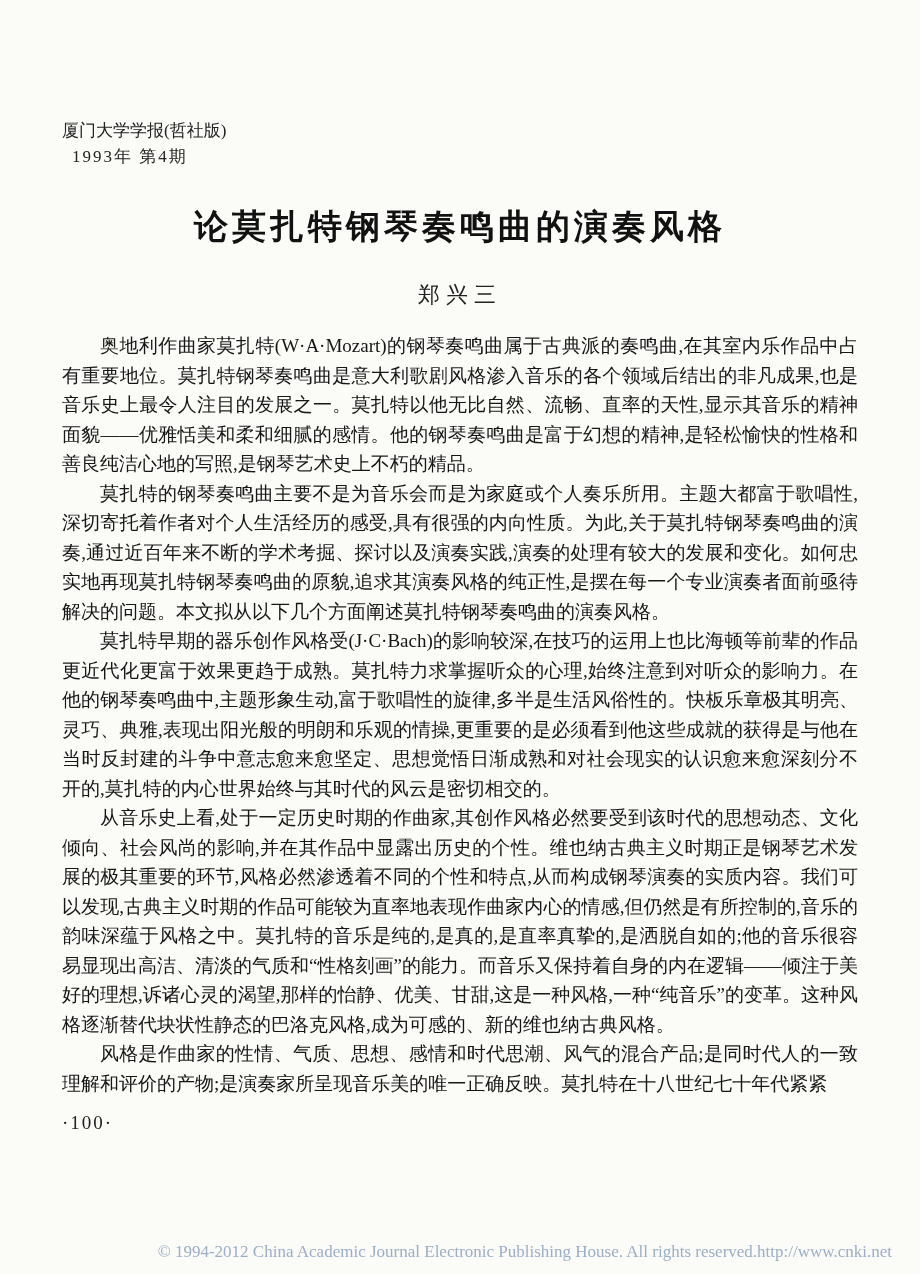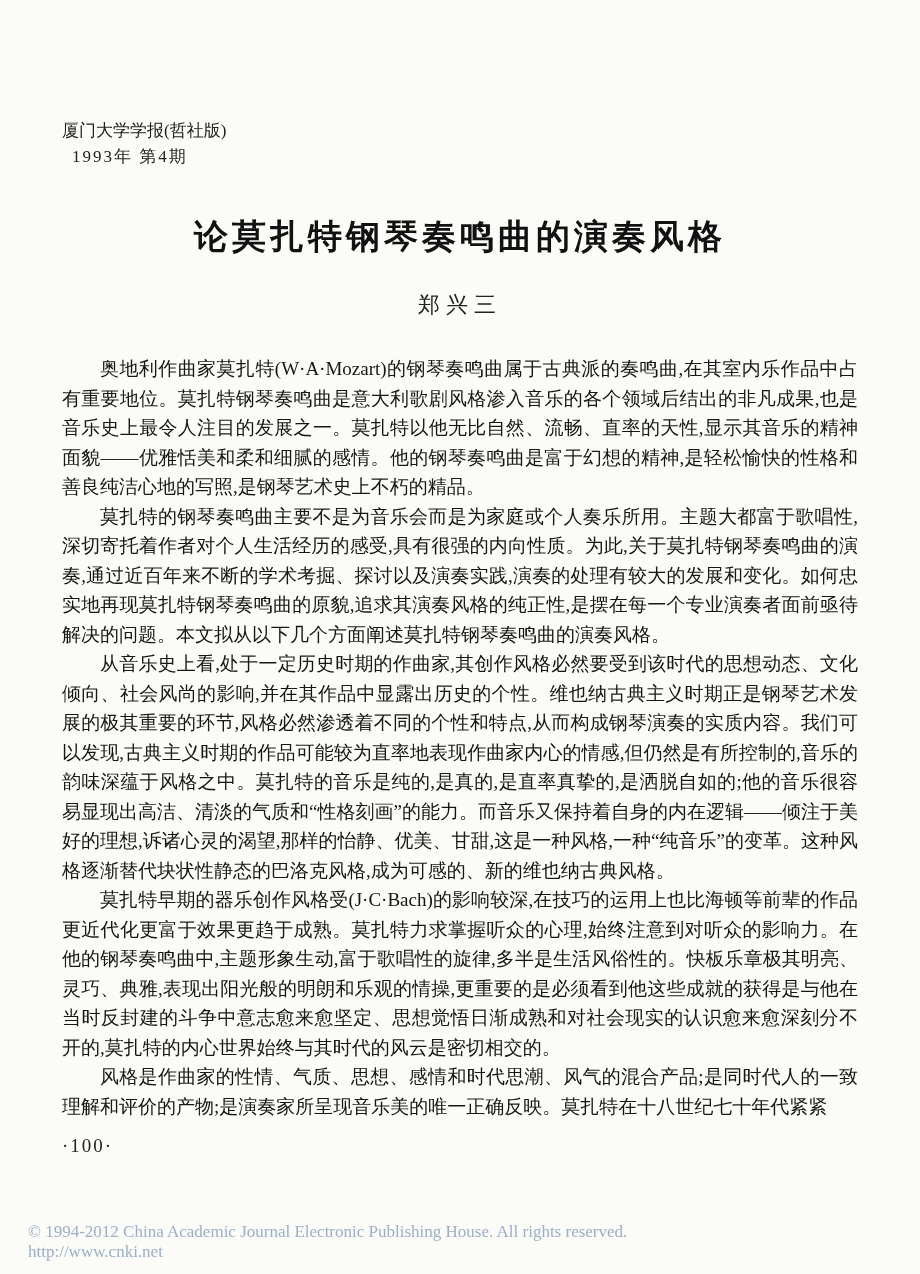--- a/index.html
+++ b/index.html
@@ -21,36 +21,36 @@
   .journal-header {
     font-size: 17px;
     line-height: 26px;
     color: #222;
   }
   .journal-issue {
     padding-left: 10px;
     letter-spacing: 2px;
   }
   .article-title {
-    margin-top: 44px;
+    margin-top: 34px;
     text-align: center;
     font-size: 34px;
     font-weight: bold;
     letter-spacing: 4px;
     color: #111;
   }
   .article-author {
     margin-top: 30px;
     text-align: center;
     font-size: 22px;
     letter-spacing: 6px;
     color: #222;
   }
   .body-text {
-    margin-top: 34px;
+    margin-top: 21px;
   }
   .body-text p {
     font-size: 19px;
     line-height: 29.5px;
     text-align: justify;
     text-indent: 2em;
     color: #161616;
   }
   .section-heading {
     margin: 26px 0 20px 0;
@@ -71,21 +71,20 @@
     left: 0;
     right: 0;
     bottom: 12px;
     display: flex;
     justify-content: flex-end;
     align-items: baseline;
     padding: 0 28px;
     font-size: 17px;
     color: #9bafc6;
     font-family: "Liberation Serif", "DejaVu Serif", serif;
-    flex-direction: column;
   }
   .scan-footer .footer-url {
     color: #9bafc6;
     text-decoration: none;
   }
 </style>
 </head>
 <body>
 
 <div class="page">
@@ -99,23 +98,23 @@
 
   <div class="article-author">郑兴三</div>
 
   <div class="body-text">
 
     <p>奥地利作曲家莫扎特(W·A·Mozart)的钢琴奏鸣曲属于古典派的奏鸣曲,在其室内乐作品中占有重要地位。莫扎特钢琴奏鸣曲是意大利歌剧风格渗入音乐的各个领域后结出的非凡成果,也是音乐史上最令人注目的发展之一。莫扎特以他无比自然、流畅、直率的天性,显示其音乐的精神面貌——优雅恬美和柔和细腻的感情。他的钢琴奏鸣曲是富于幻想的精神,是轻松愉快的性格和善良纯洁心地的写照,是钢琴艺术史上不朽的精品。</p>
 
     <p>莫扎特的钢琴奏鸣曲主要不是为音乐会而是为家庭或个人奏乐所用。主题大都富于歌唱性,深切寄托着作者对个人生活经历的感受,具有很强的内向性质。为此,关于莫扎特钢琴奏鸣曲的演奏,通过近百年来不断的学术考掘、探讨以及演奏实践,演奏的处理有较大的发展和变化。如何忠实地再现莫扎特钢琴奏鸣曲的原貌,追求其演奏风格的纯正性,是摆在每一个专业演奏者面前亟待解决的问题。本文拟从以下几个方面阐述莫扎特钢琴奏鸣曲的演奏风格。</p>
 
 
+    <p>莫扎特早期的器乐创作风格受(J·C·Bach)的影响较深,在技巧的运用上也比海顿等前辈的作品更近代化更富于效果更趋于成熟。莫扎特力求掌握听众的心理,始终注意到对听众的影响力。在他的钢琴奏鸣曲中,主题形象生动,富于歌唱性的旋律,多半是生活风俗性的。快板乐章极其明亮、灵巧、典雅,表现出阳光般的明朗和乐观的情操,更重要的是必须看到他这些成就的获得是与他在当时反封建的斗争中意志愈来愈坚定、思想觉悟日渐成熟和对社会现实的认识愈来愈深刻分不开的,莫扎特的内心世界始终与其时代的风云是密切相交的。</p>
+
     <p>从音乐史上看,处于一定历史时期的作曲家,其创作风格必然要受到该时代的思想动态、文化倾向、社会风尚的影响,并在其作品中显露出历史的个性。维也纳古典主义时期正是钢琴艺术发展的极其重要的环节,风格必然渗透着不同的个性和特点,从而构成钢琴演奏的实质内容。我们可以发现,古典主义时期的作品可能较为直率地表现作曲家内心的情感,但仍然是有所控制的,音乐的韵味深蕴于风格之中。莫扎特的音乐是纯的,是真的,是直率真挚的,是洒脱自如的;他的音乐很容易显现出高洁、清淡的气质和“性格刻画”的能力。而音乐又保持着自身的内在逻辑——倾注于美好的理想,诉诸心灵的渴望,那样的怡静、优美、甘甜,这是一种风格,一种“纯音乐”的变革。这种风格逐渐替代块状性静态的巴洛克风格,成为可感的、新的维也纳古典风格。</p>
-
-    <p>莫扎特早期的器乐创作风格受(J·C·Bach)的影响较深,在技巧的运用上也比海顿等前辈的作品更近代化更富于效果更趋于成熟。莫扎特力求掌握听众的心理,始终注意到对听众的影响力。在他的钢琴奏鸣曲中,主题形象生动,富于歌唱性的旋律,多半是生活风俗性的。快板乐章极其明亮、灵巧、典雅,表现出阳光般的明朗和乐观的情操,更重要的是必须看到他这些成就的获得是与他在当时反封建的斗争中意志愈来愈坚定、思想觉悟日渐成熟和对社会现实的认识愈来愈深刻分不开的,莫扎特的内心世界始终与其时代的风云是密切相交的。</p>
 
     <p>风格是作曲家的性情、气质、思想、感情和时代思潮、风气的混合产品;是同时代人的一致理解和评价的产物;是演奏家所呈现音乐美的唯一正确反映。莫扎特在十八世纪七十年代紧紧</p>
 
     <div class="page-number">·100·</div>
   </div>
 
   <div class="scan-footer">
     <span class="footer-copyright">© 1994-2012 China Academic Journal Electronic Publishing House. All rights reserved.</span>
     <a href="#" class="footer-url">http://www.cnki.net</a>
   </div>

